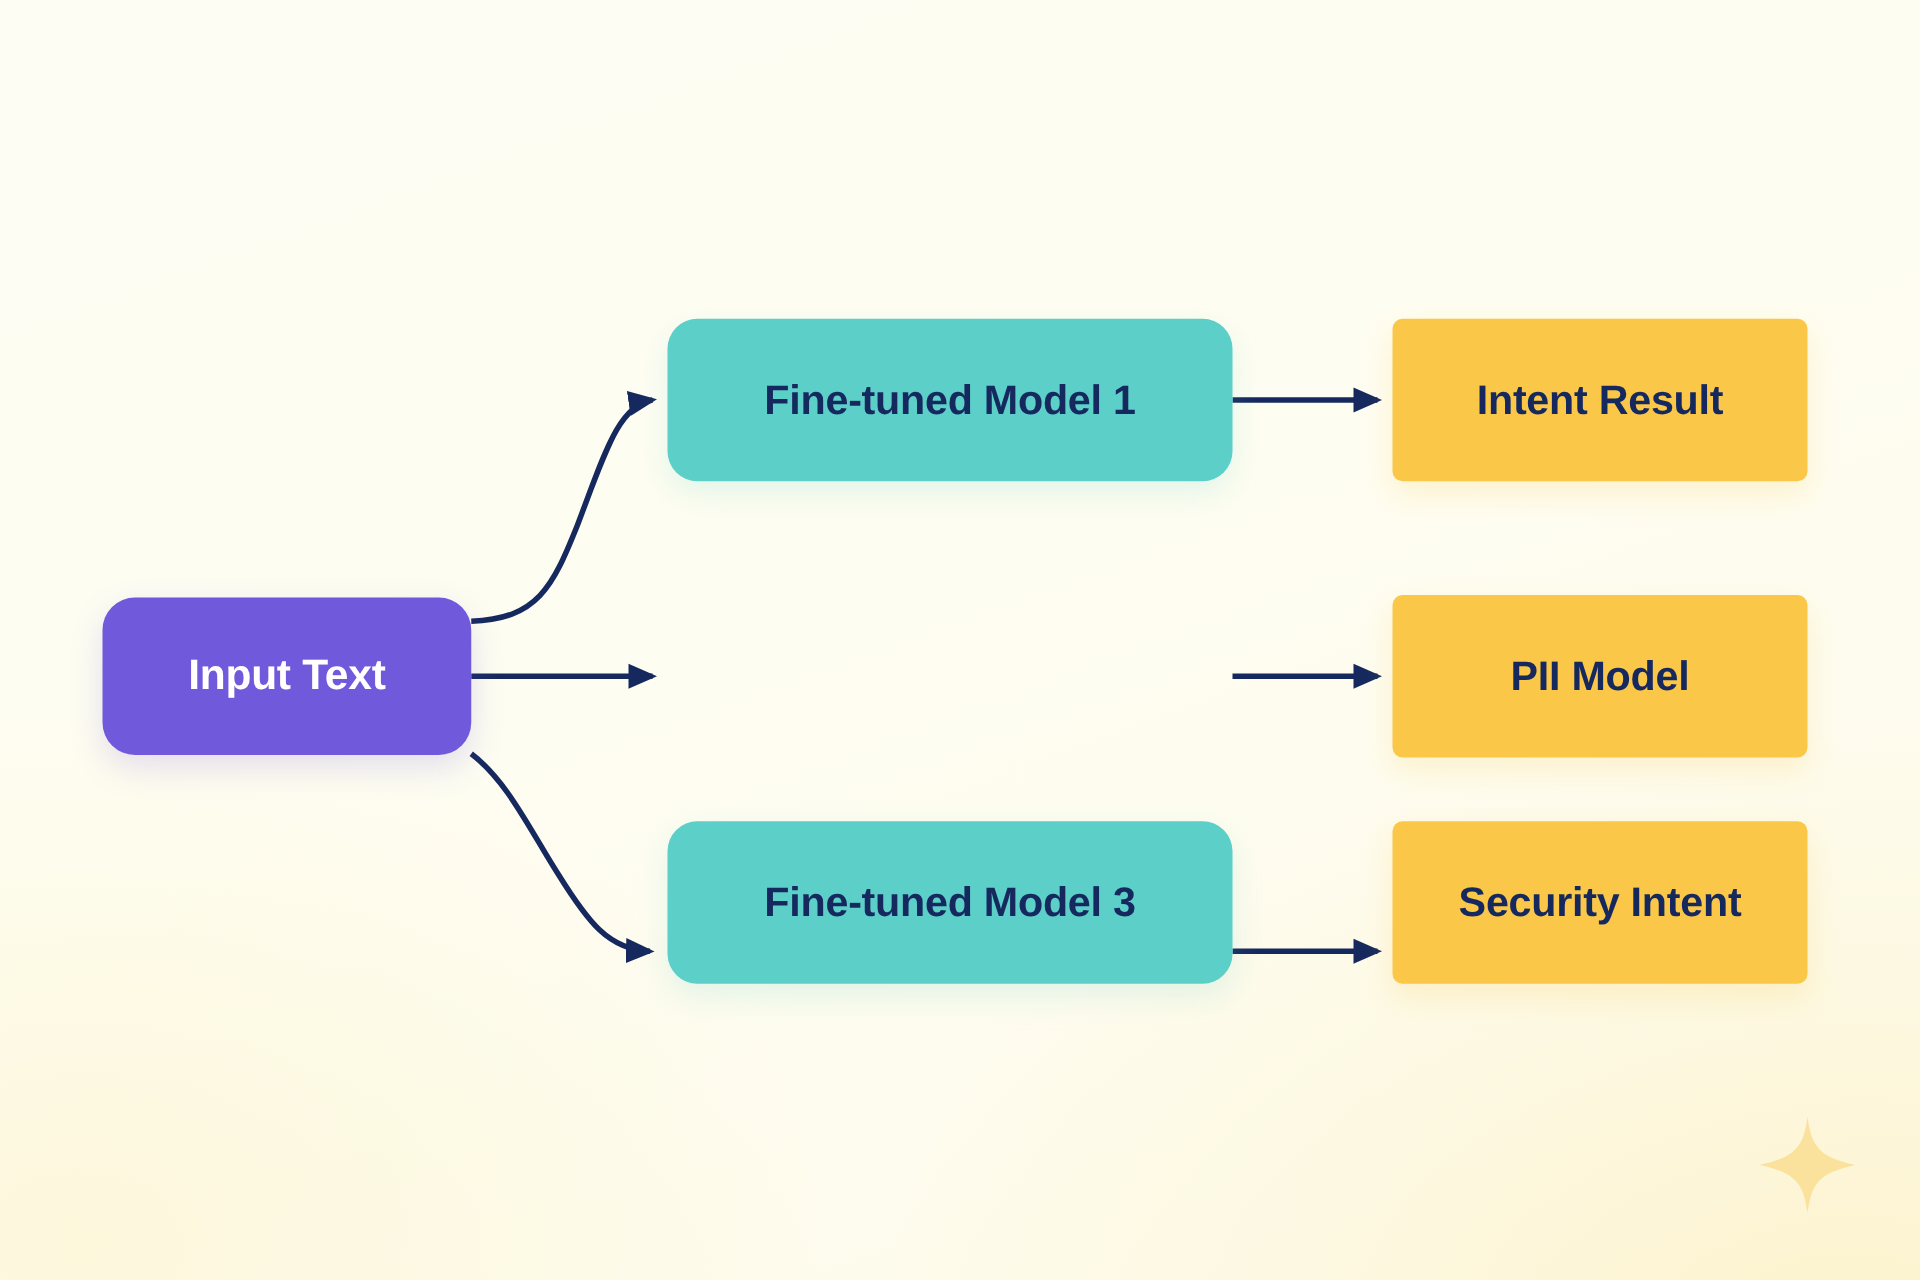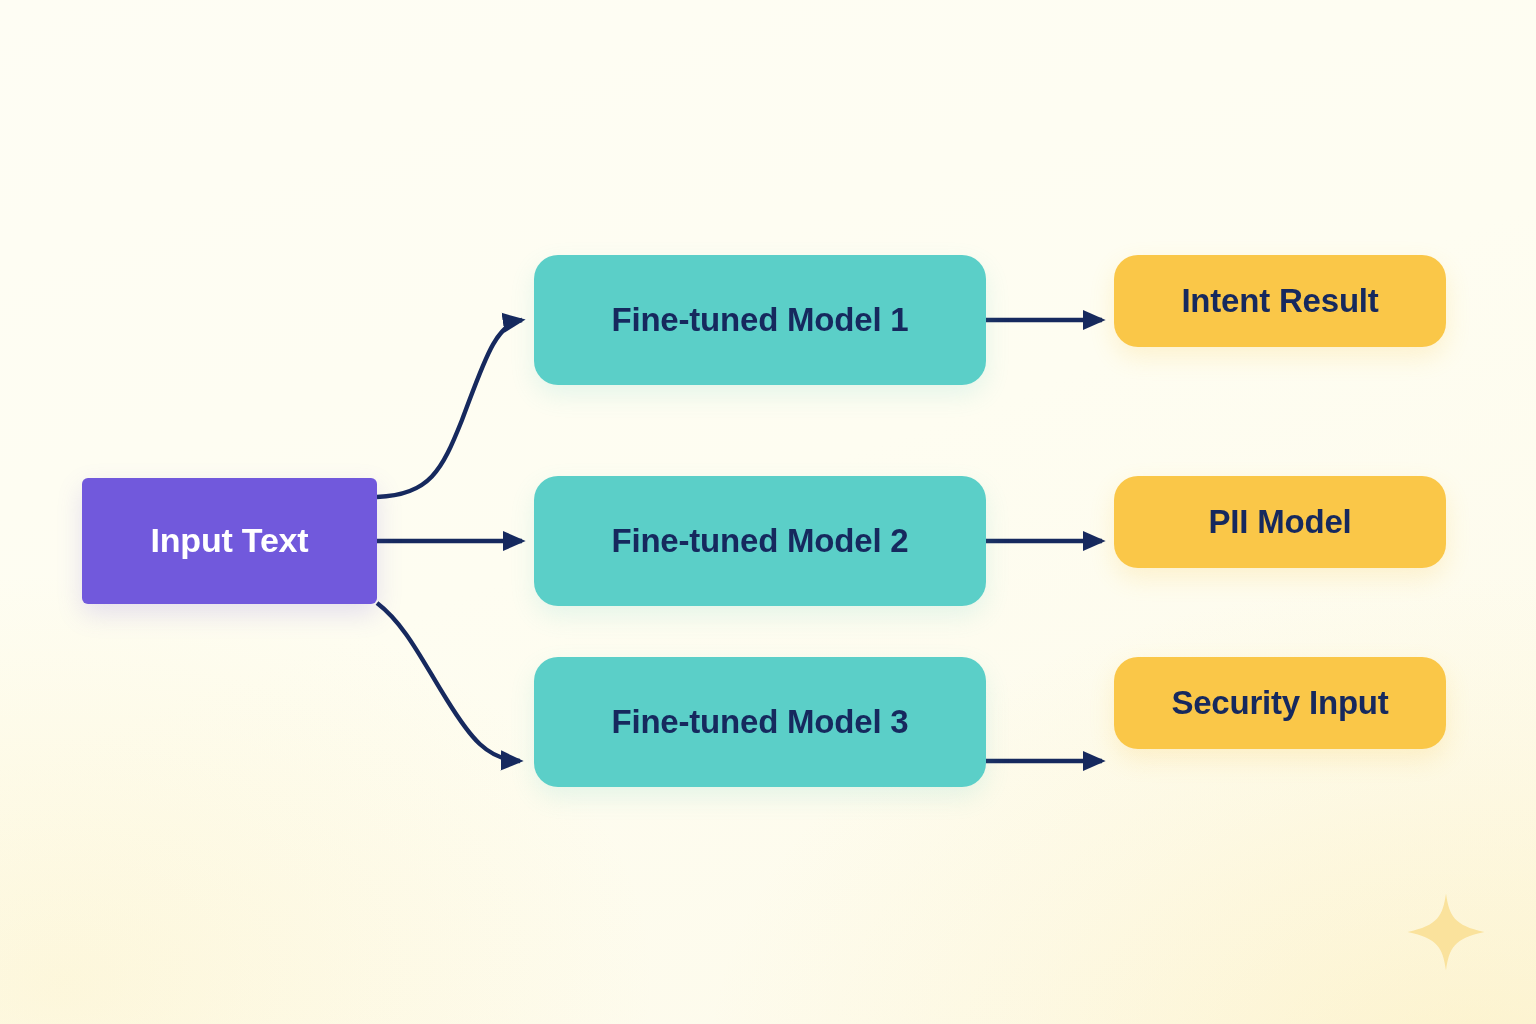--- a/index.html
+++ b/index.html
@@ -42,21 +42,21 @@
     font-weight: bold;
     line-height: 1.1;
     white-space: nowrap;
   }
   .node-input {
     left: 82px;
     top: 478px;
     width: 295px;
     height: 126px;
     background: #7159dc;
-    border-radius: 6px;
+    border-radius: 26px;
     box-shadow: 0 10px 26px rgba(113, 89, 220, 0.18);
   }
   .node-input .node-label {
     color: #ffffff;
     font-size: 34px;
   }
   .node-model {
     left: 534px;
     width: 452px;
     height: 130px;
@@ -64,23 +64,23 @@
     border-radius: 24px;
     box-shadow: 0 10px 24px rgba(91, 207, 200, 0.16);
   }
   .node-model .node-label {
     color: #16295e;
     font-size: 33px;
   }
   .node-result {
     left: 1114px;
     width: 332px;
-    height: 92px;
+    height: 130px;
     background: #fac748;
-    border-radius: 24px;
+    border-radius: 8px;
     box-shadow: 0 10px 24px rgba(250, 199, 72, 0.20);
   }
   .node-result .node-label {
     color: #16295e;
     font-size: 33px;
   }
   .row-1 { top: 255px; }
   .row-2 { top: 476px; }
   .row-3 { top: 657px; }
 
@@ -116,34 +116,31 @@
     </g>
   </svg>
 
   <div class="node node-input">
     <span class="node-label">Input Text</span>
   </div>
 
   <div class="node node-model row-1">
     <span class="node-label">Fine-tuned Model 1</span>
   </div>
-  <div class="node node-model row-2">
-    <span class="node-label">Fine-tuned Model 2</span>
-  </div>
   <div class="node node-model row-3">
     <span class="node-label">Fine-tuned Model 3</span>
   </div>
 
   <div class="node node-result row-1">
     <span class="node-label">Intent Result</span>
   </div>
   <div class="node node-result row-2">
     <span class="node-label">PII Model</span>
   </div>
   <div class="node node-result row-3">
-    <span class="node-label">Security Input</span>
+    <span class="node-label">Security Intent</span>
   </div>
 
   <svg class="sparkle" viewBox="0 0 100 100" xmlns="http://www.w3.org/2000/svg">
     <path d="M50 2 C54 30 60 42 98 50 C60 58 54 70 50 98 C46 70 40 58 2 50 C40 42 46 30 50 2 z" fill="#fae29c"></path>
   </svg>
 
 </div>
 
 </body></html>

